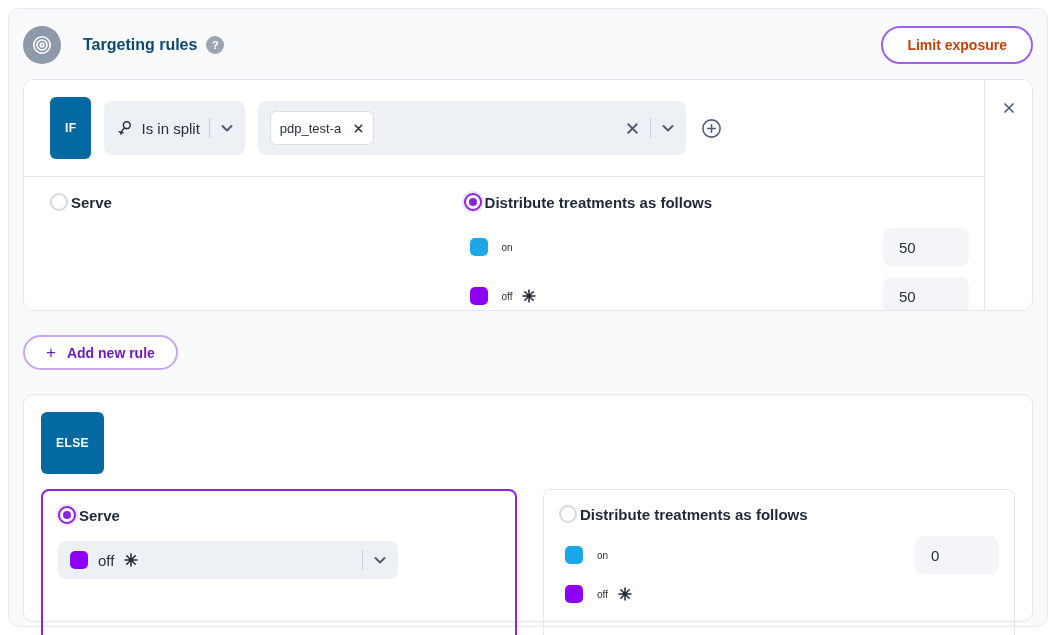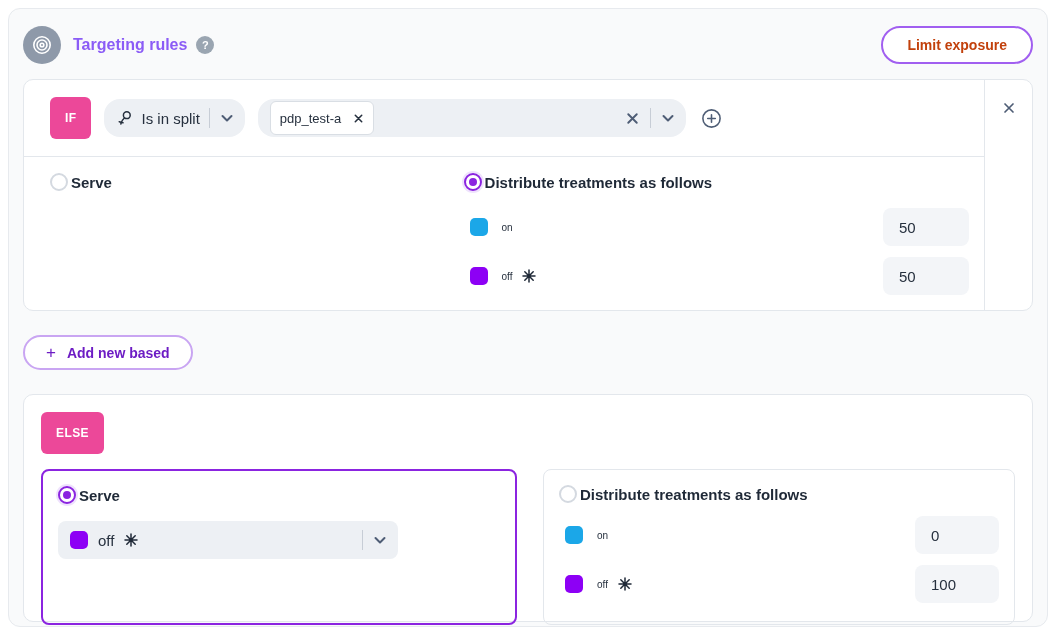--- a/index.html
+++ b/index.html
@@ -5,40 +5,40 @@
   * { margin:0; padding:0; box-sizing:border-box; }
   html,body { width:1056px; height:635px; background:#ffffff; overflow:hidden;
     font-family:"Liberation Sans", sans-serif; color:#26303e; }
   .container { position:relative; margin:8px; width:1040px; height:619px;
     background:#f9fafb; border:1px solid #e7eaee; border-radius:12px; padding:14px 14px; }
 
   
   .header { display:flex; align-items:center; height:44px; }
   .bullseye { width:38px; height:38px; border-radius:50%; background:#8e99a9;
     display:flex; align-items:center; justify-content:center; flex:0 0 auto; }
-  .title { font-size:16px; font-weight:bold; color:#8b5cf6; margin-left:12px; }
+  .title { font-size:16px; font-weight:bold; color:#0c4a6e; margin-left:22px; }
   .help { width:18px; height:18px; border-radius:50%; background:#9aa5b1; color:#fff;
     font-size:11px; font-weight:bold; display:flex; align-items:center; justify-content:center;
     margin-left:9px; cursor:pointer; }
   .header-right { margin-left:auto; display:flex; align-items:center; gap:18px; }
   .btn-pill { border-radius:999px; font-weight:bold; font-size:14px; padding:9px 24px;
     font-family:inherit; cursor:pointer; white-space:nowrap; }
   .btn-disabled { color:#c9cfd8; border:1px solid #e4e7ec; background:transparent; }
   .btn-limit { color:#c2410c; border:2px solid #a15ff0; background:#ffffff; }
 
   
   .rule-card { margin-top:12px; background:#fff; border:1px solid #e3e7ec; border-radius:10px;
     display:flex; height:232px; overflow:hidden; }
   .rule-main { flex:1; display:flex; flex-direction:column; min-width:0; }
   .cond-row { display:flex; align-items:center; gap:13px; padding:17px 16px 17px 26px;
     border-bottom:1px solid #e3e7ec; }
-  .badge { background:#ec4899; color:#fff; font-weight:bold; font-size:12px;
-    border-radius:6px; padding:14px 15px; letter-spacing:.4px; flex:0 0 auto; }
-  .field { display:flex; align-items:center; background:#edf0f4; height:38px;
-    border-radius:16px; padding:0 10px 0 12px; font-size:15px; color:#26303e; flex:0 0 auto; }
+  .badge { background:#0369a1; color:#fff; font-weight:bold; font-size:12px;
+    border-radius:6px; padding:24px 15px; letter-spacing:.4px; flex:0 0 auto; }
+  .field { display:flex; align-items:center; background:#edf0f4; height:54px;
+    border-radius:8px; padding:0 10px 0 12px; font-size:15px; color:#26303e; flex:0 0 auto; }
   .sep { width:1px; height:20px; background:#c7cdd6; margin:0 9px; flex:0 0 auto; }
   .iconic { display:flex; align-items:center; justify-content:center; cursor:pointer; background:none; border:none; padding:0; }
   .matcher-label { margin-left:8px; }
   .clip-label { max-width:118px; overflow:hidden; white-space:nowrap; display:block; }
   .field-multi { flex:1 1 auto; min-width:0; max-width:428px; }
   .tag { display:flex; align-items:center; background:#fff; border:1px solid #d9dee4;
     border-radius:6px; height:26px; padding:16px 9px; font-size:13px; gap:12px; cursor:default; }
   .grow { flex:1 1 auto; }
   .rule-side { width:48px; border-left:1px solid #e3e7ec; display:flex;
     justify-content:center; align-items:flex-start; padding-top:20px; flex:0 0 auto; }
@@ -193,21 +193,21 @@
         <svg width="16" height="16" viewBox="0 0 16 16" fill="none" stroke="#4e5d75" stroke-width="1.7" stroke-linecap="round">
             <path d="M4 4 L12 12 M12 4 L4 12"></path>
           </svg>
       </button>
     </div>
   </div>
 
   
   <button class="add-rule-btn">
     <span class="plus-glyph">+</span>
-    <span>Add new based</span>
+    <span>Add new rule</span>
   </button>
 
   
   <div class="else-card">
     <div class="badge" style="display:inline-block;">ELSE</div>
 
     <div class="else-body">
       <div class="panel panel-serve">
         <div class="radio-row">
           <span class="radio selected"></span>
@@ -244,19 +244,18 @@
         </div>
 
         <div class="t-row mt11">
           <span class="swatch" style="background: rgb(141, 0, 245);"></span>
           <span class="t-name">off</span>
           <span class="t-marker">
             <svg width="14" height="14" viewBox="0 0 14 14" stroke="#1f2937" stroke-width="1.5" stroke-linecap="round">
               <path d="M7 1 V13 M1 7 H13 M2.8 2.8 L11.2 11.2 M11.2 2.8 L2.8 11.2"></path>
             </svg>
           </span>
-          <input class="val-input" style="width: 84px;" value="100">
         </div>
       </div>
     </div>
   </div>
 
 </div>
 
 </body></html>

